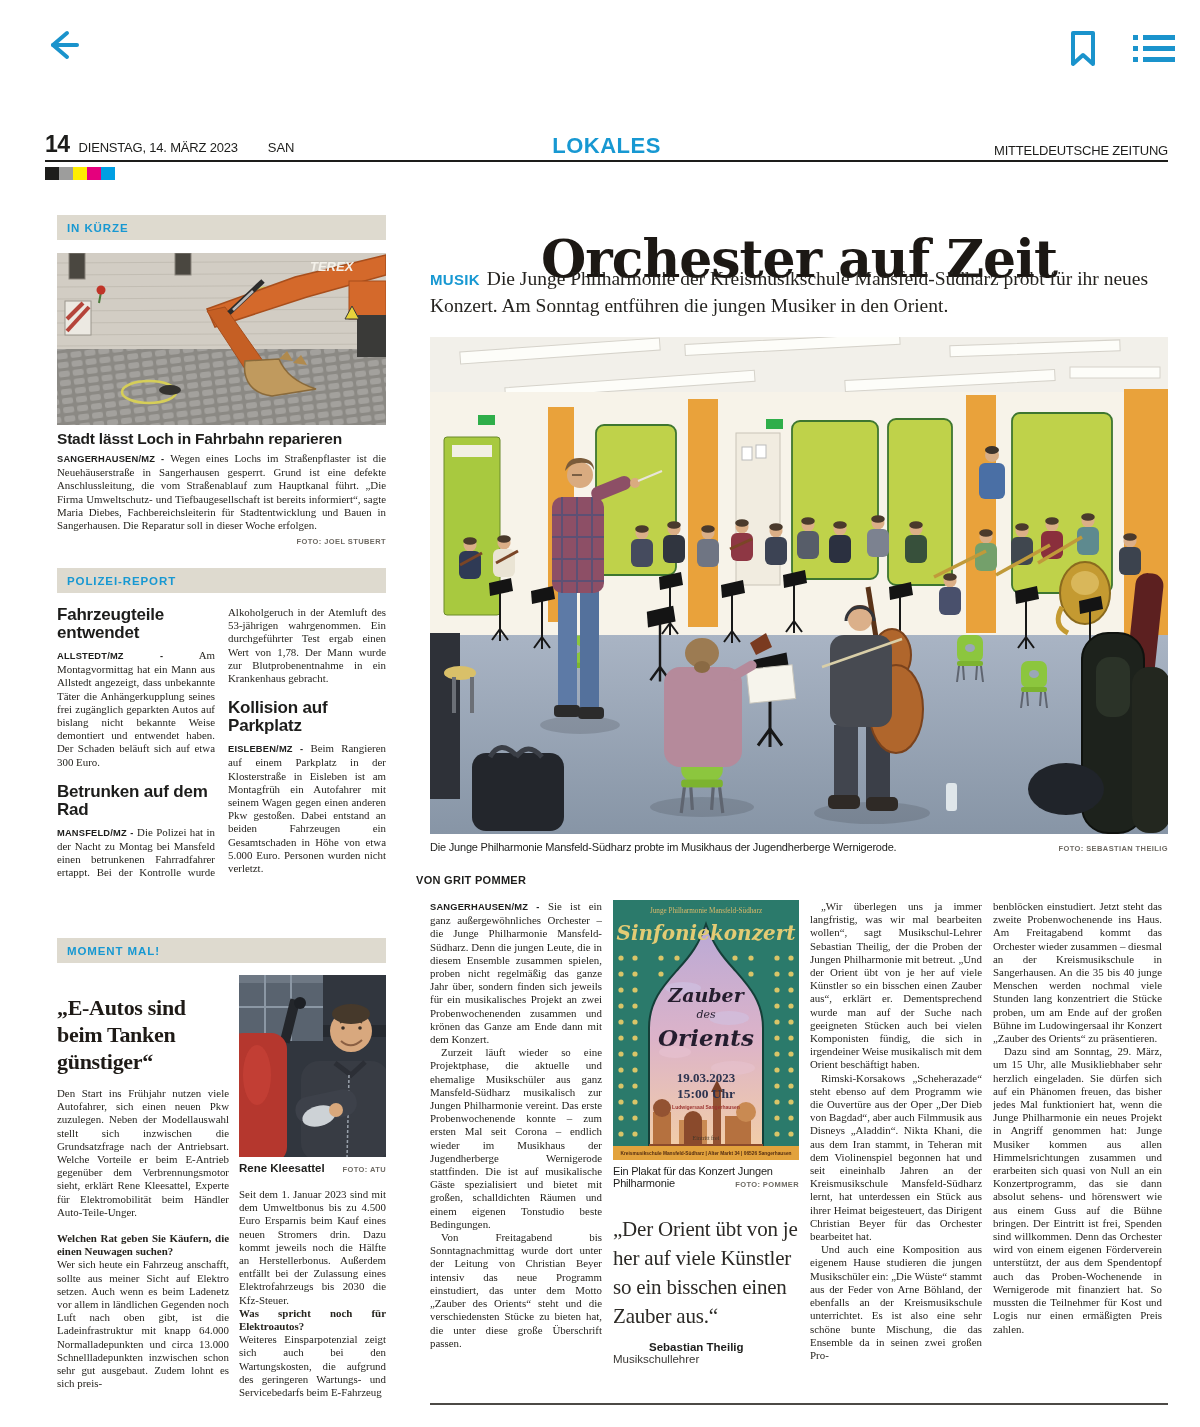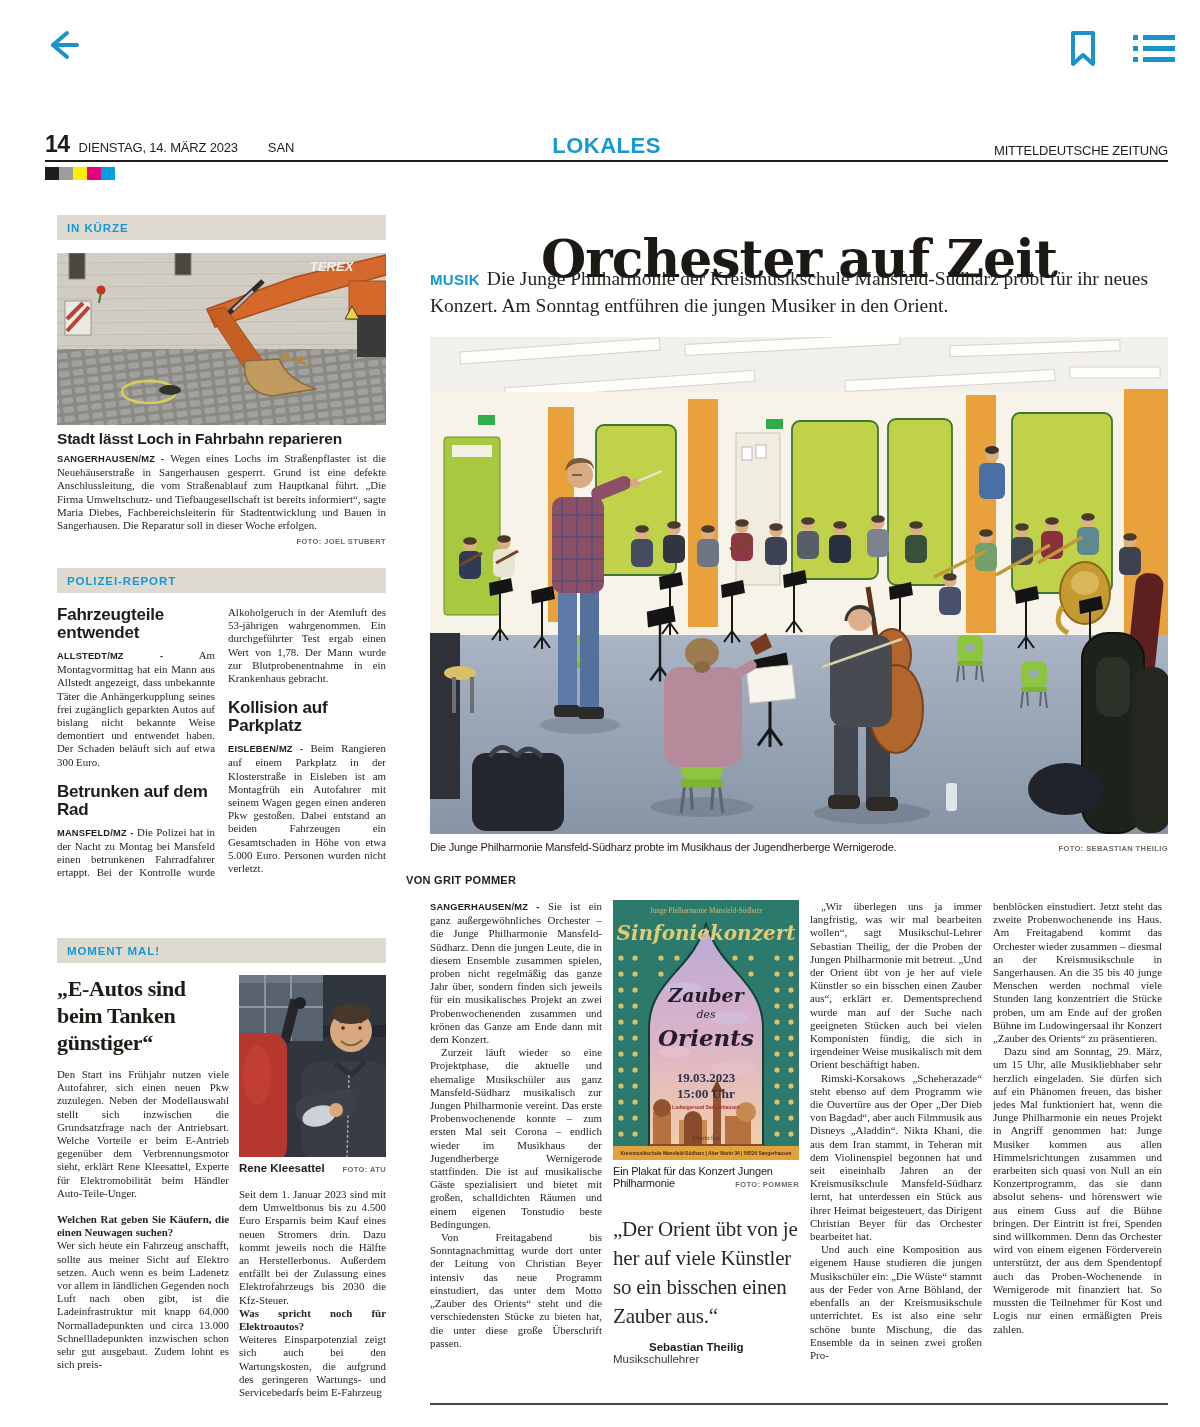--- a/index.html
+++ b/index.html
@@ -177,21 +177,21 @@
         <p><span class="dateline">EISLEBEN/MZ -</span>
       <span>Beim Rangieren auf einem Parkplatz in der Klosterstraße in Eisleben ist am Montagfrüh ein Autofahrer mit seinem Wagen gegen einen anderen Pkw gestoßen. Dabei entstand an beiden Fahrzeugen ein Gesamtschaden in Höhe von etwa 5.000 Euro. Personen wurden nicht verletzt.</span></p>
       </div>
   </div>
 
   <div class="abs sb band" style="top:938px;">
     <span class="band-label">MOMENT MAL!</span>
   </div>
 
   <div class="abs sb mm-row" style="top:975px;height:452px;overflow:hidden;">
-    <div style="width:172px;margin-right:10px;">
+    <div style="width:172px;margin-right:10px;margin-top:19px;">
       <h2 class="mm-quote">„E-Autos sind beim Tanken günstiger“</h2>
       <div class="serifbody">
         <p>Den Start ins Frühjahr nutzen viele Autofahrer, sich einen neuen Pkw zuzulegen. Neben der Modellauswahl stellt sich inzwischen die Grundsatzfrage nach der Antriebsart. Welche Vorteile er beim E-Antrieb gegenüber dem Verbrennungsmotor sieht, erklärt Rene Kleesattel, Experte für Elektromobilität beim Händler Auto-Teile-Unger.</p>
         <p class="qa-q" style="margin-top:13px;">Welchen Rat geben Sie Käufern, die einen Neuwagen suchen?</p>
         <p>Wer sich heute ein Fahrzeug anschafft, sollte aus meiner Sicht auf Elektro setzen. Auch wenn es beim Ladenetz vor allem in ländlichen Gegenden noch Luft nach oben gibt, ist die Ladeinfrastruktur mit knapp 64.000 Normalladepunkten und circa 13.000 Schnellladepunkten inzwischen schon sehr gut ausgebaut. Zudem lohnt es sich preis-</p>
       </div>
     </div>
     <div style="width:147px;">
       <svg width="147" height="182" viewBox="0 0 147 182">
         <rect width="147" height="182" fill="#31363e"></rect>
@@ -426,21 +426,21 @@
     <rect x="42" y="416" width="92" height="78" rx="14" fill="#23262c"></rect>
     <path d="M60,420 q10,-18 26,-2 M86,420 q12,-16 26,0" stroke="#3a3e46" stroke-width="5" fill="none"></path>
     <rect x="516" y="446" width="11" height="28" rx="3" fill="#dfe6ea"></rect>
   </svg>
 
   <div class="abs photo-capline" style="top:841px;left:430px;width:738px;">
     <span class="cap">Die Junge Philharmonie Mansfeld-Südharz probte im Musikhaus der Jugendherberge Wernigerode.</span>
     <span class="credit">FOTO: SEBASTIAN THEILIG</span>
   </div>
 
-  <div class="abs byline" style="top:874px;left:406px;">VON GRIT POMMER</div>
+  <div class="abs byline" style="top:874px;left:416px;">VON GRIT POMMER</div>
 
   <div class="abs cols" style="top:900px;left:430px;width:741px;height:500px;">
 
     <div class="acol serifbody" style="width:172px;margin-right:11px;">
       <p><span class="dateline">SANGERHAUSEN/MZ -</span> <span>Sie ist ein ganz außergewöhnliches Orchester – die Junge Philharmonie Mansfeld-Südharz. Denn die jungen Leute, die in diesem Ensemble zusammen spielen, proben nicht regelmäßig das ganze Jahr über, sondern finden sich jeweils für ein musikalisches Projekt an zwei Probenwochenenden zusammen und krönen das Ganze am Ende dann mit dem Konzert.</span></p>
       <p class="ind">Zurzeit läuft wieder so eine Projektphase, die aktuelle und ehemalige Musikschüler aus ganz Mansfeld-Südharz musikalisch zur Jungen Philharmonie vereint. Das erste Probenwochenende konnte – zum ersten Mal seit Corona – endlich wieder im Musikhaus der Jugendherberge Wernigerode stattfinden. Die ist auf musikalische Gäste spezialisiert und bietet mit großen, schalldichten Räumen und einem eigenen Tonstudio beste Bedingungen.</p>
       <p class="ind">Von Freitagabend bis Sonntagnachmittag wurde dort unter der Leitung von Christian Beyer intensiv das neue Programm einstudiert, das unter dem Motto „Zauber des Orients“ steht und die verschiedensten Stücke zu bieten hat, die unter diese große Überschrift passen.</p>
     </div>
 
     <div class="acol" style="width:186px;margin-right:11px;">

